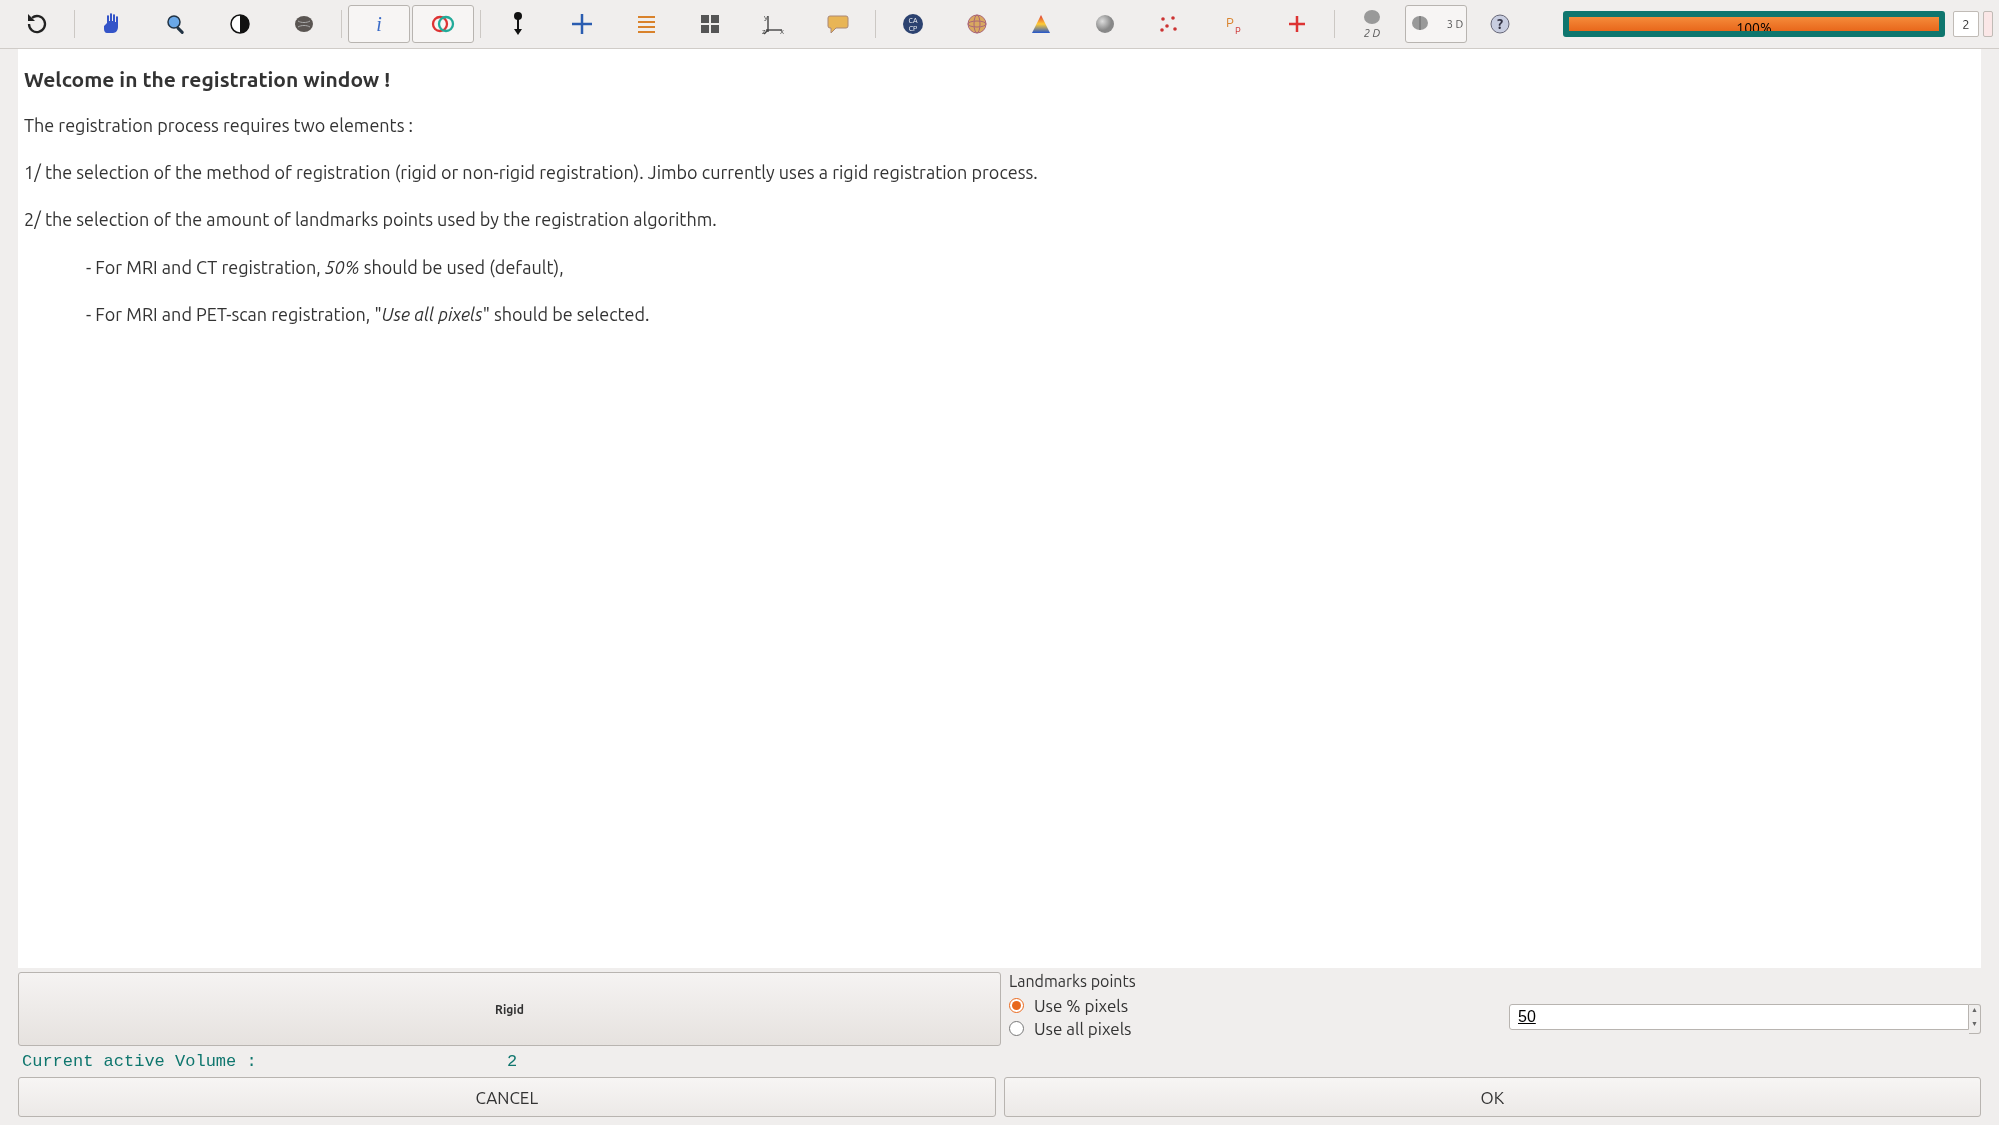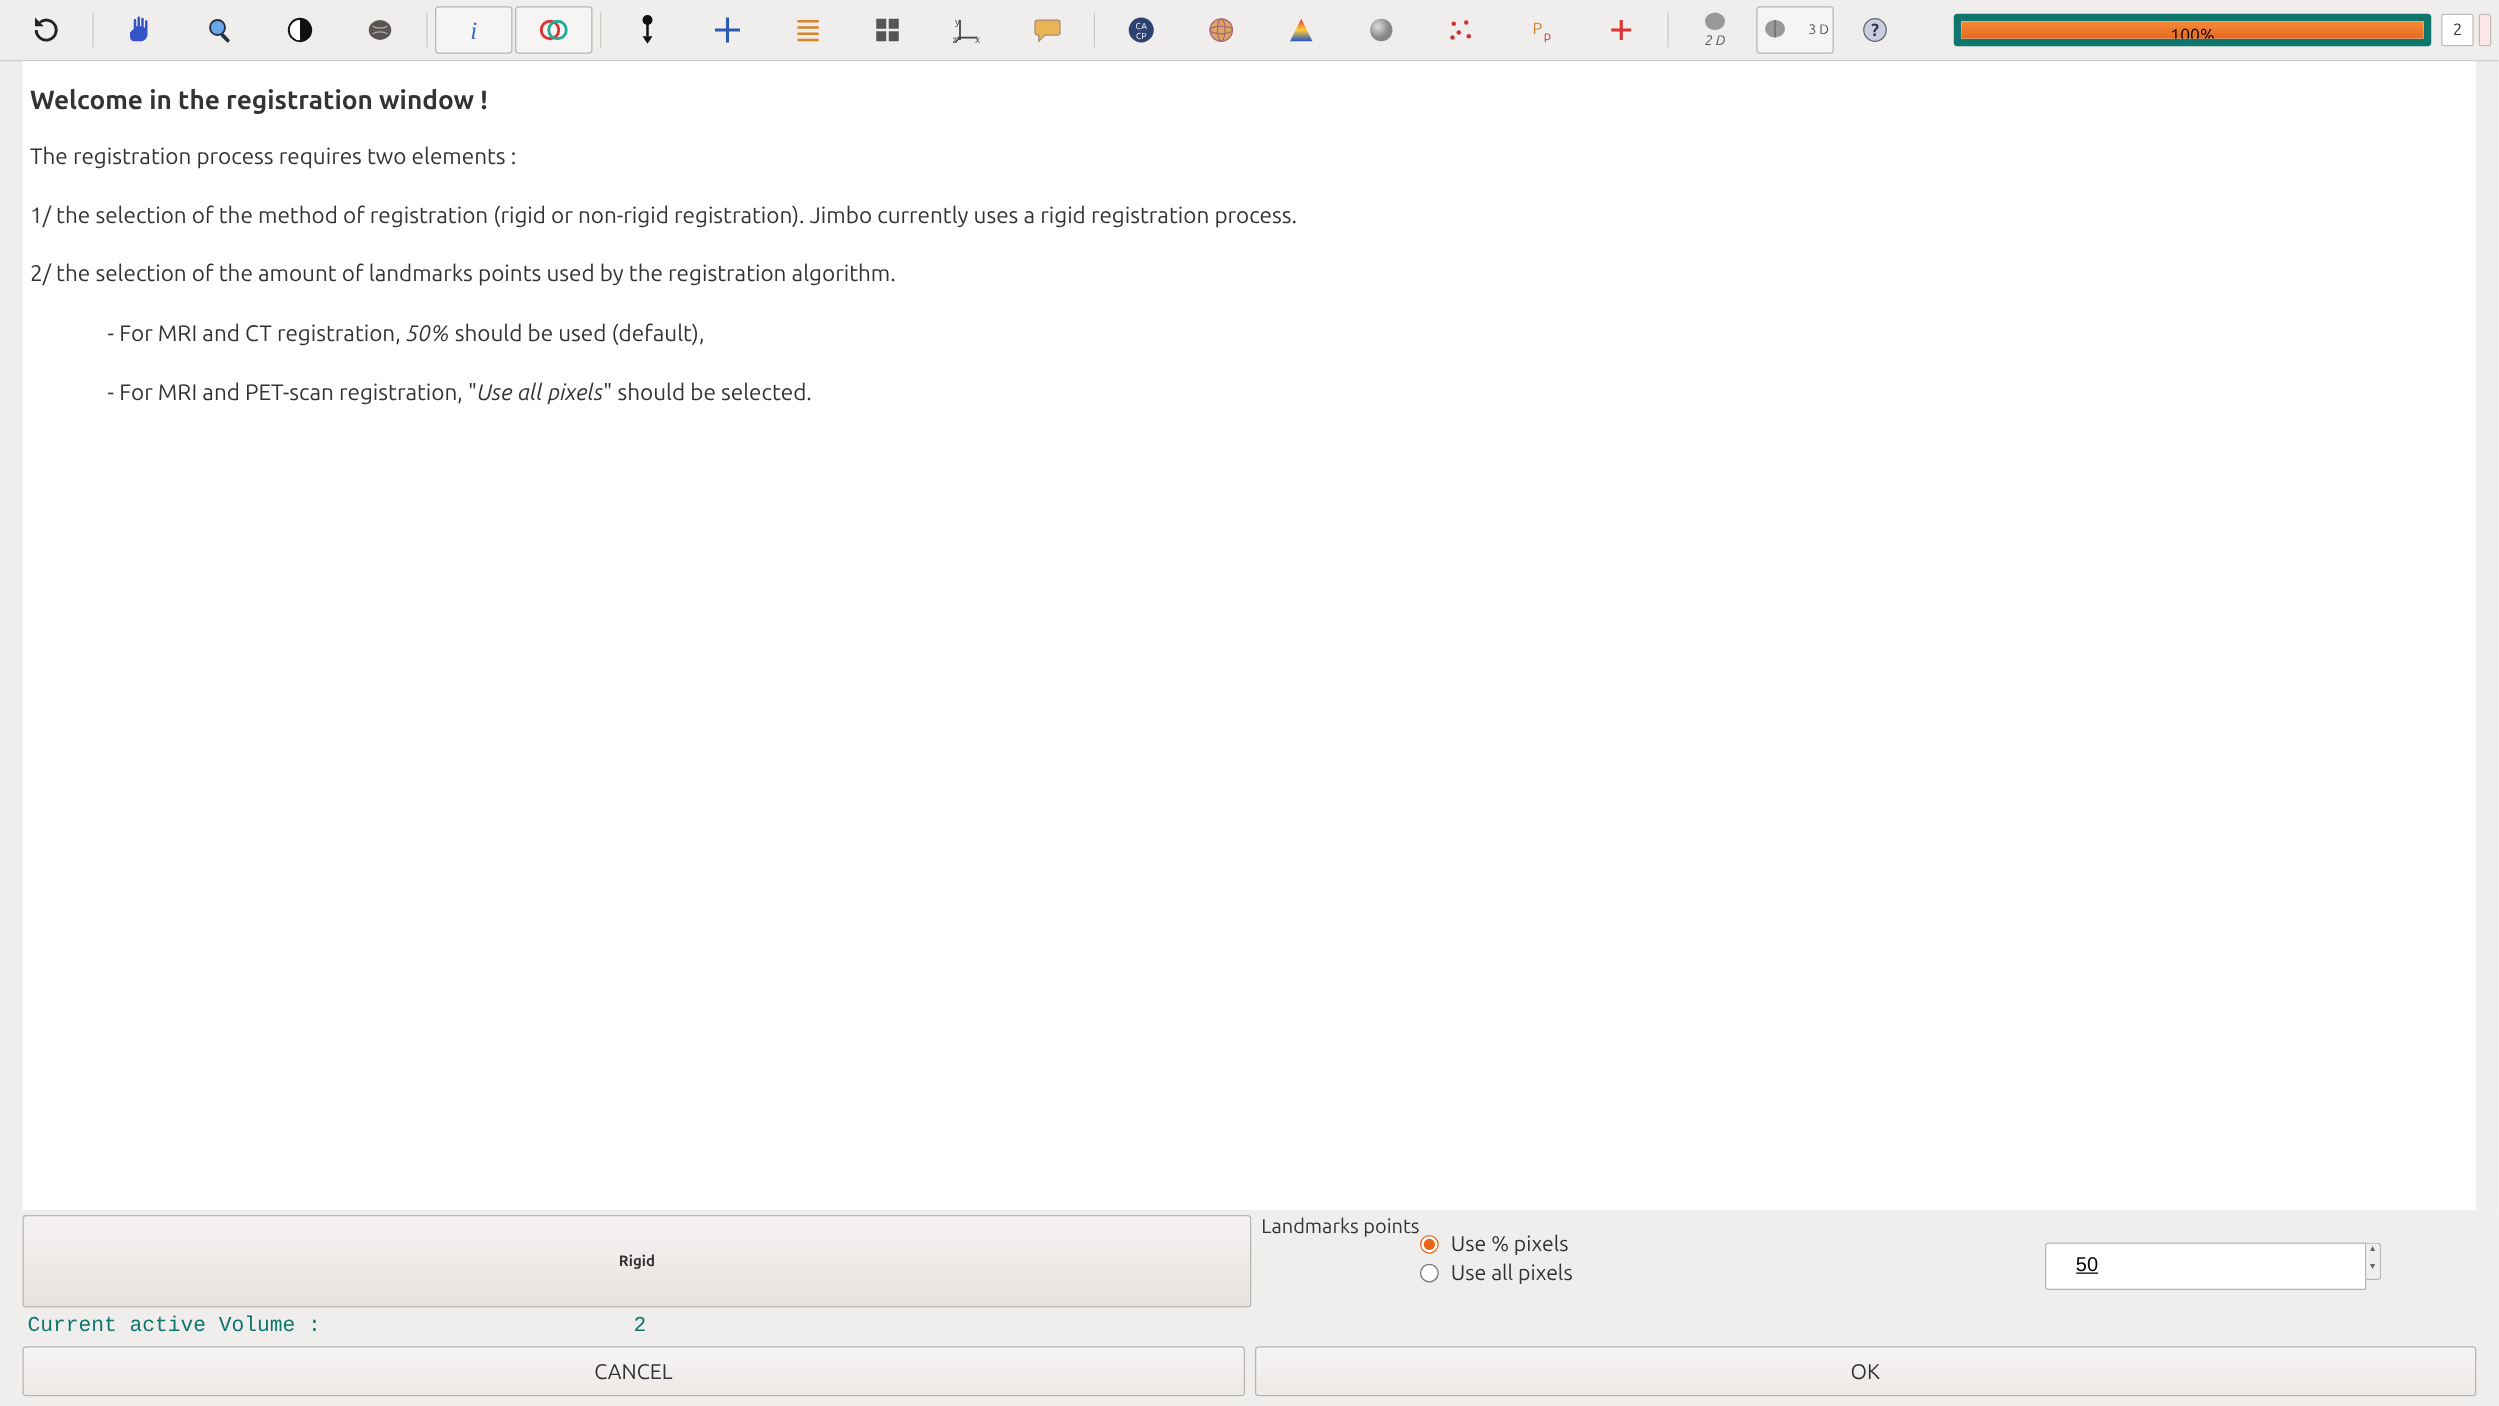--- a/index.html
+++ b/index.html
@@ -140,21 +140,21 @@
   align-items: center;
   justify-content: center;
   font-size: 12px;
   color: #333;
   cursor: pointer;
   font-weight: bold;
 }
 .landmarks {
   flex: 1;
   display: flex;
-  flex-direction: row;
+  flex-direction: column;
 }
 .lm-title {
   font-size: 16px;
   color: #333;
   margin-bottom: 6px;
 }
 .lm-row {
   display: flex;
   align-items: center;
   gap: 10px;
@@ -167,25 +167,25 @@
   align-items: center;
   gap: 10px;
   font-size: 17px;
   color: #333;
   margin-bottom: 4px;
   cursor: pointer;
 }
 .lm-radio input { accent-color: #e8671b; width: 15px; height: 15px; }
 .lm-input {
   flex: 1;
-  height: 38px;
+  height: 26px;
   border: 1px solid #b8b4b0;
   border-radius: 3px;
   background: #fff;
-  padding: 0 24px;
+  padding: 0 8px;
   font-size: 16px;
   text-decoration: underline;
 }
 .spinbox {
   display: flex;
   align-items: stretch;
   height: 30px;
 }
 .spinbox .arrows {
   width: 12px;

